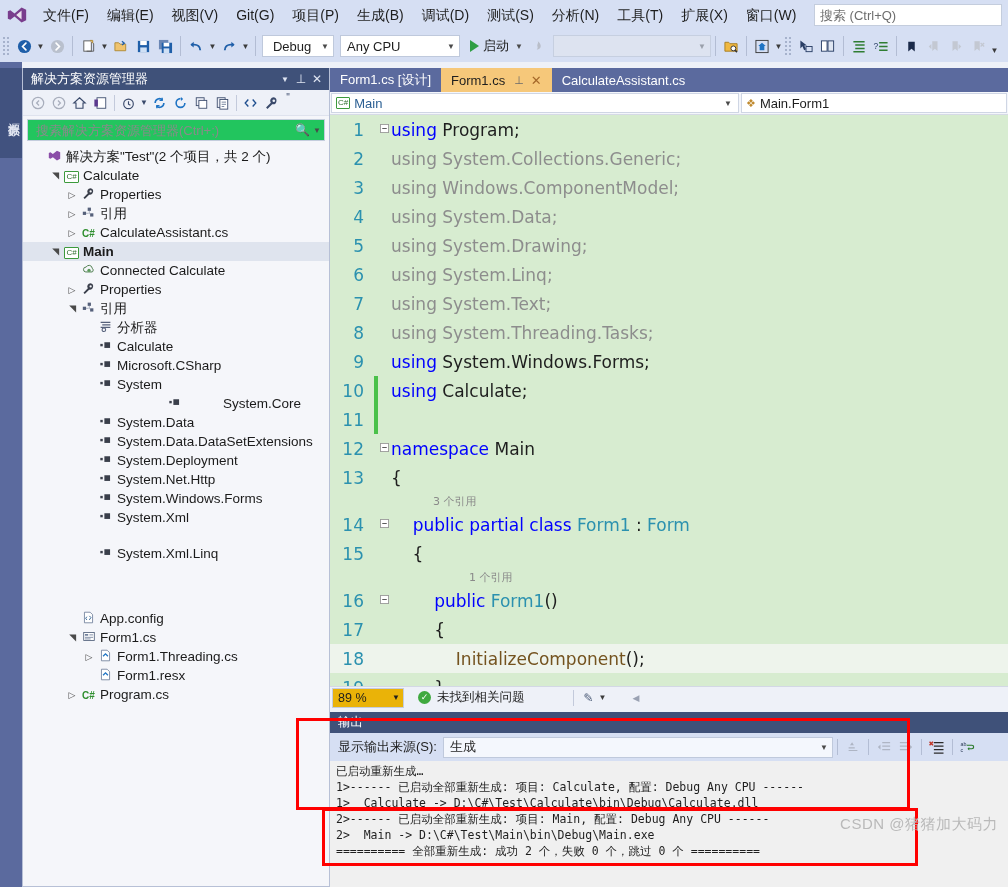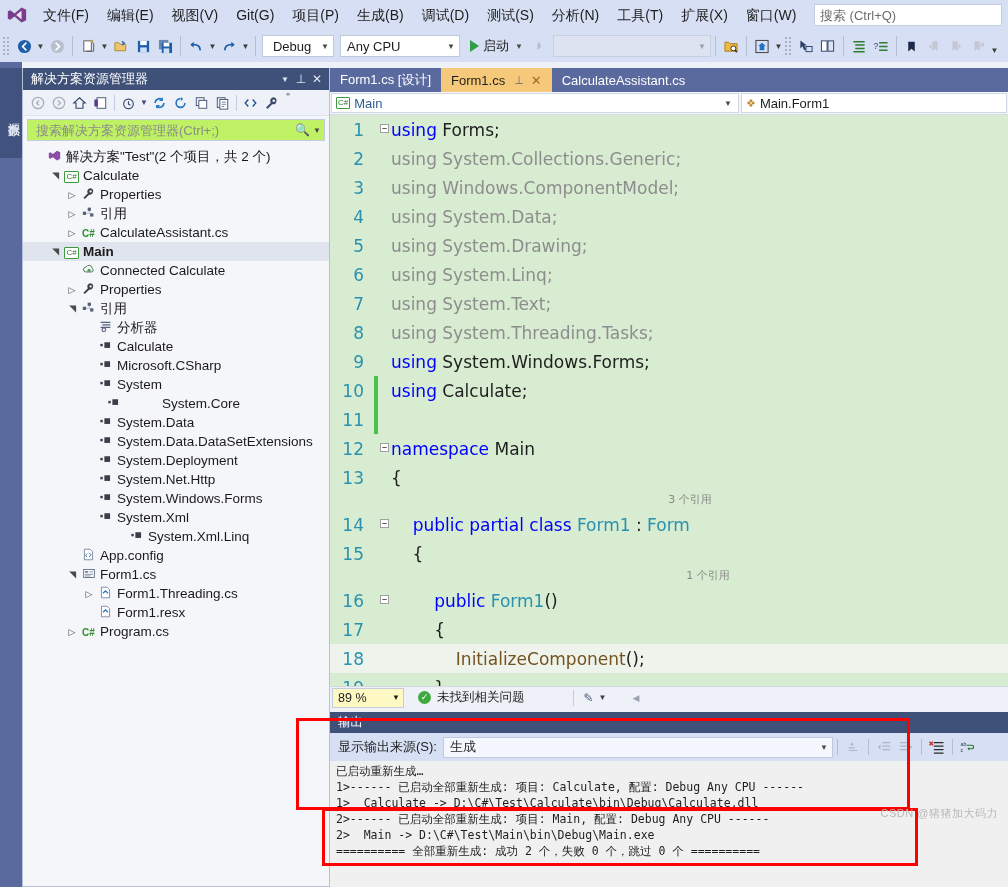--- a/index.html
+++ b/index.html
@@ -84,21 +84,21 @@
   .se-toolbar {
     height: 26px; background: #eef1f8; display: flex; align-items: center;
     padding: 0 4px; border-bottom: 1px solid #dfe3ee;
   }
   .se-tb { width: 21px; height: 22px; display:flex; align-items:center; justify-content:center;
     font-size: 13px; color: #3a4a6b; cursor: default; }
   .se-tb.gray { color: #a8aebc; }
   .se-tb.blue { color: #1f74c4; font-weight: bold; }
   .se-sep { width: 1px; height: 16px; background: #c3cadb; margin: 0 3px; }
   .se-search {
-    height: 22px; margin: 3px 4px 2px 4px; background: #bef264; border: 1px solid #c4cddd;
+    height: 22px; margin: 3px 4px 2px 4px; background: #22c55e; border: 1px solid #c4cddd;
     display: flex; align-items: center; padding: 0 3px 0 6px;
   }
   .se-search input {
     flex: 1; border: none; outline: none; font-size: 13px;
     font-family: "Liberation Sans", sans-serif; color: #2a2a2a; background: transparent;
   }
   .se-search input::placeholder { color: #8a8a8a; }
   .se-search .mag { color: #3c5070; font-size: 12px; }
   .se-tree { padding-top: 4px; font-size: 13.5px; color: #1b1b1b; overflow: hidden; }
   .tn {
@@ -148,35 +148,35 @@
   .gutnum {
     width: 44px; text-align: right; padding-right: 10px;
     color: #2b91af; font-size: 17px; font-family: "DejaVu Sans", sans-serif;
     background: #d7ecd0; flex: none;
   }
   .cline.cur .gutnum { background: #eef4ec; }
   .chgbar { width: 4px; align-self: stretch; flex: none; }
   .chgbar.green { background: #4ac14a; }
   .fold { width: 13px; text-align: center; font-size: 9px; color: #7a7a7a; flex: none; }
   .ctext { font-size: 17px; letter-spacing: 0; }
-  .ref-line { height: 18px; display: flex; align-items: center; flex-direction: column; }
+  .ref-line { height: 18px; display: flex; align-items: center; }
   .ref-line .gutnum { font-size: 13px; }
   .ref-txt { font-size: 11px; color: #8a8a8a; }
   .kw { color: #0000ff; }
   .kw2 { color: #2b91af; }
   .dim { color: #8d8d8d; }
   .plain { color: #1e1e1e; }
   .meth { color: #74531f; }
 
   .ed-status {
     height: 22px; background: #eef1f8; border-top: 1px solid #d3d8e5;
     display: flex; align-items: center; font-size: 12.5px; color: #1e1e1e;
   }
   .zoombox {
-    width: 72px; height: 20px; margin-left: 2px; background: #fef9c3; border: 1px solid #c4cddd;
+    width: 72px; height: 20px; margin-left: 2px; background: #eab308; border: 1px solid #c4cddd;
     display: flex; align-items: center; padding: 0 3px 0 5px;
   }
   .zoombox .zv { flex: 1; }
   .zoombox .ca { font-size: 8px; }
   .ok-dot {
     width: 13px; height: 13px; border-radius: 50%; background: #3fa93f; color: #fff;
     font-size: 9px; line-height: 13px; text-align: center; margin: 0 6px 0 14px;
   }
   .st-sep { width: 1px; height: 16px; background: #c3cadb; margin: 0 10px; }
 
@@ -206,22 +206,22 @@
     font-size: 11.5px; color: #1e1e1e; line-height: 16px; white-space: pre; overflow: hidden;
   }
 
   
   .redbox { position: absolute; border: 3px solid #ff0000; pointer-events: none; }
   #redbox1 { left: 296px; top: 718px; width: 614px; height: 92px; }
   #redbox2 { left: 322px; top: 808px; width: 596px; height: 58px; }
 
   
   .watermark {
-    position: absolute; right: 10px; bottom: 19px;
-    font-size: 11px; color: #b9b9b9; letter-spacing: .5px; white-space: nowrap;
+    position: absolute; right: 10px; bottom: 6px;
+    font-size: 15px; color: #b9b9b9; letter-spacing: .5px; white-space: nowrap;
   }
 </style>
 </head>
 <body>
 
 <div id="app">
 
   <div class="menubar">
     <div class="vs-logo">
       <svg width="20" height="20" viewBox="0 0 24 24" aria-hidden="true">
@@ -584,21 +584,21 @@
           <span class="lb">Microsoft.CSharp</span>
         </div>
         <div class="tn" style="padding-left: 59px;">
           <span class="exp"></span>
           <span class="ic"><svg width="14" height="13" viewBox="0 0 16 16">
               <rect x="1" y="6" width="3" height="3" fill="#3a3f4b"></rect>
               <rect x="6" y="4" width="7" height="7" fill="#3a3f4b"></rect>
             </svg></span>
           <span class="lb">System</span>
         </div>
-        <div class="tn" style="padding-left: 30px; gap: 37px;">
+        <div class="tn" style="padding-left: 91px; gap: 37px;">
           <span class="exp"></span>
           <span class="ic"><svg width="14" height="13" viewBox="0 0 16 16">
               <rect x="1" y="6" width="3" height="3" fill="#3a3f4b"></rect>
               <rect x="6" y="4" width="7" height="7" fill="#3a3f4b"></rect>
             </svg></span>
           <span class="lb">System.Core</span>
         </div>
         <div class="tn" style="padding-left: 59px;">
           <span class="exp"></span>
           <span class="ic"><svg width="14" height="13" viewBox="0 0 16 16">
@@ -640,29 +640,29 @@
           <span class="lb">System.Windows.Forms</span>
         </div>
         <div class="tn" style="padding-left: 59px;">
           <span class="exp"></span>
           <span class="ic"><svg width="14" height="13" viewBox="0 0 16 16">
               <rect x="1" y="6" width="3" height="3" fill="#3a3f4b"></rect>
               <rect x="6" y="4" width="7" height="7" fill="#3a3f4b"></rect>
             </svg></span>
           <span class="lb">System.Xml</span>
         </div>
-        <div class="tn" style="padding-left: 90px;">
+        <div class="tn" style="padding-left: 59px; margin-top: 17px;">
           <span class="exp"></span>
           <span class="ic"><svg width="14" height="13" viewBox="0 0 16 16">
               <rect x="1" y="6" width="3" height="3" fill="#3a3f4b"></rect>
               <rect x="6" y="4" width="7" height="7" fill="#3a3f4b"></rect>
             </svg></span>
           <span class="lb">System.Xml.Linq</span>
         </div>
-        <div class="tn" style="padding-left: 42px;">
+        <div class="tn" style="padding-left: 42px; margin-top: 46px;">
           <span class="exp"></span>
           <span class="ic"><svg width="13" height="13" viewBox="0 0 16 16">
               <path d="M3 1.5h7l3 3V14.5H3z" fill="#fff" stroke="#6a7a96"></path>
               <path d="M6 7l-1.5 2L6 11M9 6l2 2-2 3" stroke="#3a6a9a" stroke-width="1.2" fill="none"></path>
             </svg></span>
           <span class="lb">App.config</span>
         </div>
         <div class="tn" style="padding-left: 42px;">
           <span class="exp" style="transform: rotate(-90deg); font-size: 9px;">◢</span>
           <span class="ic"><svg width="14" height="13" viewBox="0 0 16 16">
@@ -725,21 +725,21 @@
 
     <div class="codewrap">
       <div class="code" id="code-lines">
           <div class="cline">
             <div class="gutnum">1</div>
             <div class="chgbar"></div>
             <div class="fold"><svg width="9" height="9" viewBox="0 0 10 10">
                 <rect x="0.5" y="0.5" width="9" height="9" fill="#fff" stroke="#9a9a9a"></rect>
                 <path d="M2.5 5h5" stroke="#4a4a4a"></path>
               </svg></div>
-            <span class="ctext"><span class="kw">using&nbsp;</span><span class="plain">Forms;</span></span>
+            <span class="ctext"><span class="kw">using&nbsp;</span><span class="plain">Program;</span></span>
           </div>
           <div class="cline">
             <div class="gutnum">2</div>
             <div class="chgbar"></div>
             <div class="fold"></div>
             <span class="ctext"><span class="dim">using&nbsp;</span><span class="dim">System.Collections.Generic;</span></span>
           </div>
           <div class="cline">
             <div class="gutnum">3</div>
             <div class="chgbar"></div>

